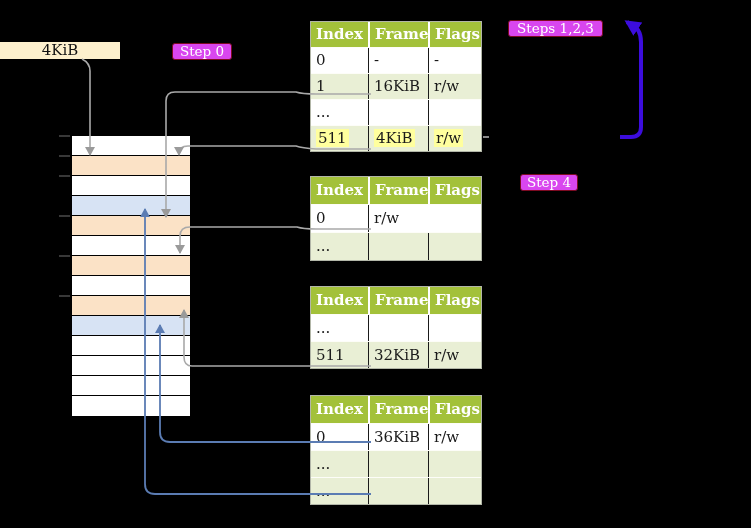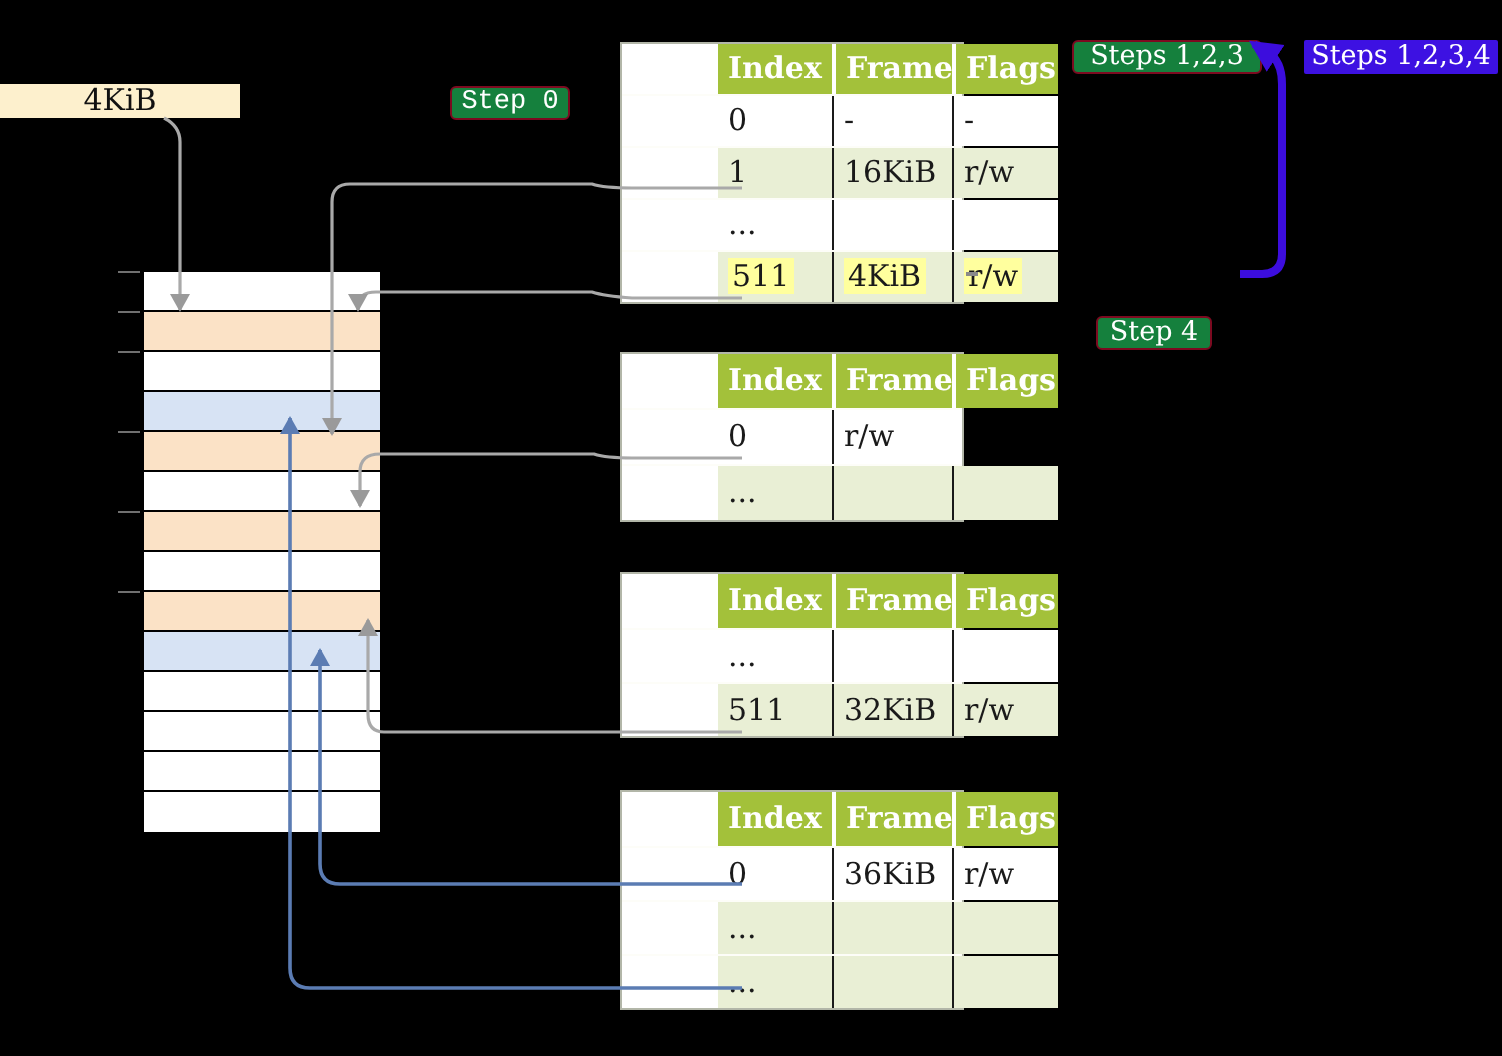--- a/index.html
+++ b/index.html
@@ -3,35 +3,35 @@
 <meta charset="utf-8">
 <style>
   html,body{margin:0;padding:0;background:#000;}
   #canvas{position:relative;width:751px;height:528px;background:#000;overflow:hidden;
           font-family:"DejaVu Serif","Liberation Serif",serif;}
   
   .wheatbox{position:absolute;left:0;top:42px;width:120px;height:17px;background:#fdf0cd;
             color:#111;font-size:15px;line-height:17px;text-align:center;}
   
   .badge{position:absolute;color:#fff;font-size:13.5px;text-align:center;}
-  .badge.red{background:#15803d;border:1px solid #7c0a20;border-radius:3px;margin-left:28px;}
+  .badge.red{background:#d946ef;border:1px solid #7c0a20;border-radius:3px;}
   .badge.blue{background:#3d11e2;border-radius:1px;}
-  #b-step0{left:197px;top:43px;width:58px;height:15px;line-height:15px;font-family:Liberation Mono, monospace;}
+  #b-step0{left:172px;top:43px;width:58px;height:15px;line-height:15px;}
   #b-steps123{left:508px;top:20px;width:93px;height:15px;line-height:15px;}
   #b-steps1234{left:652px;top:20px;width:97px;height:17px;line-height:17px;}
-  #b-step4{left:520px;top:158px;width:56px;height:15px;line-height:15px;}
+  #b-step4{left:520px;top:174px;width:56px;height:15px;line-height:15px;}
   
   #memcol{position:absolute;left:71px;top:135px;width:120px;box-sizing:border-box;
           border:1px solid #000;}
   .mrow{height:20px;box-sizing:border-box;border-bottom:1px solid #000;}
   .mrow:last-child{border-bottom:none;}
   
   .ptable{position:absolute;left:310px;width:172px;box-sizing:border-box;
           border:1px solid #b2b6a8;background:#fff;}
-  .hrow,.trow{display:grid;grid-template-columns:57px 60px 53px;box-sizing:border-box;padding-left:48px;}
+  .hrow,.trow{display:grid;grid-template-columns:57px 60px 53px;box-sizing:border-box;}
   .hrow .c{background:#a3c13a;color:#fff;font-weight:bold;}
   .hrow .c+.c{border-left:2px solid #fff;}
   .trow .c{color:#1a1a1a;background:#fff;}
   .trow.shaded .c{background:#e9efd5;}
   .trow{border-top:1px solid #fdfdf8;}
   .trow .c+.c{border-left:1px solid #1a1a1a;}
   .c{padding-left:5px;font-size:15px;overflow:hidden;white-space:nowrap;box-sizing:border-box;}
   .hl{background:#ffff9e;padding:0 2px;}
   #pt0{top:21px;}  #pt0 .hrow{height:25px;line-height:25px;} #pt0 .trow{height:26px;line-height:25px;}
   #pt1{top:176px;} #pt1 .hrow{height:27px;line-height:27px;} #pt1 .trow{height:28px;line-height:27px;}
@@ -42,21 +42,20 @@
 </style>
 </head>
 <body>
 
 <div id="canvas">
 
   <div class="wheatbox">4KiB</div>
 
   <div id="b-step0" class="badge red">Step 0</div>
   <div id="b-steps123" class="badge red">Steps 1,2,3</div>
-  <div id="b-steps1234" class="badge blue">Steps 1,2,3,4</div>
   <div id="b-step4" class="badge red">Step 4</div>
 
   <div id="memcol">
       <div class="mrow" style="background: rgb(255, 255, 255);"></div>
       <div class="mrow" style="background: rgb(251, 226, 198);"></div>
       <div class="mrow" style="background: rgb(255, 255, 255);"></div>
       <div class="mrow" style="background: rgb(215, 227, 244);"></div>
       <div class="mrow" style="background: rgb(251, 226, 198);"></div>
       <div class="mrow" style="background: rgb(255, 255, 255);"></div>
       <div class="mrow" style="background: rgb(251, 226, 198);"></div>

